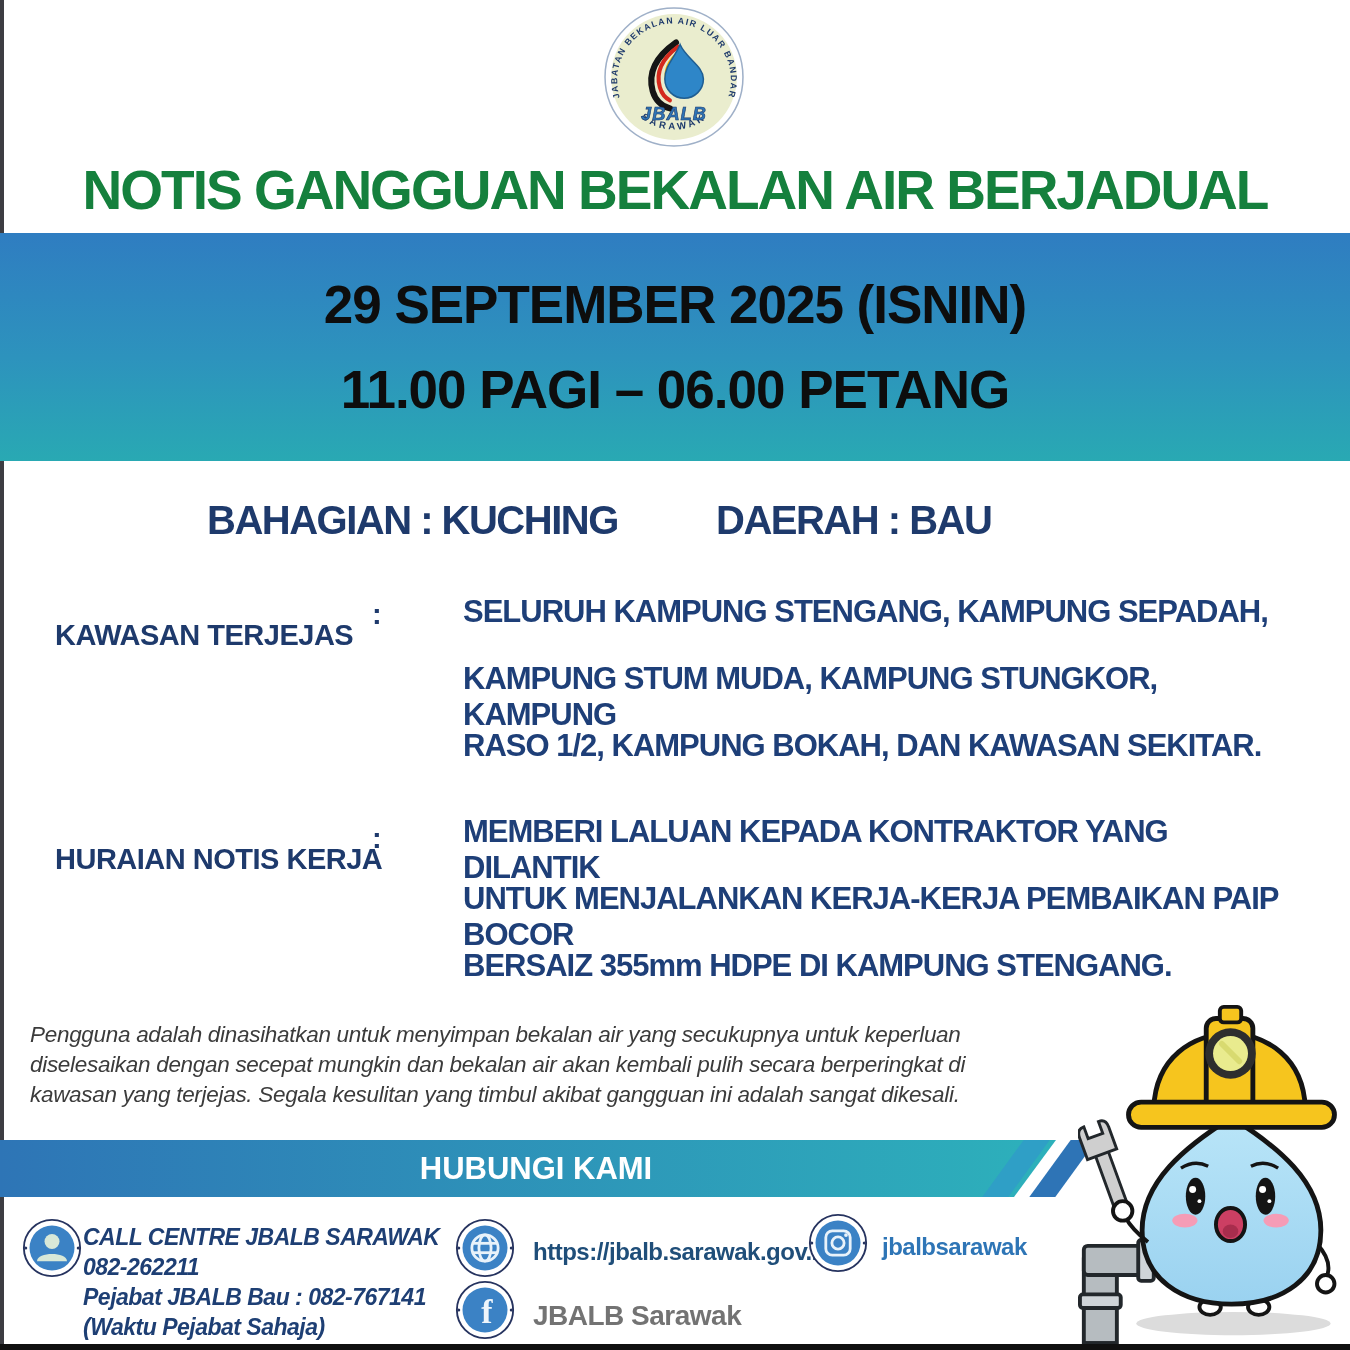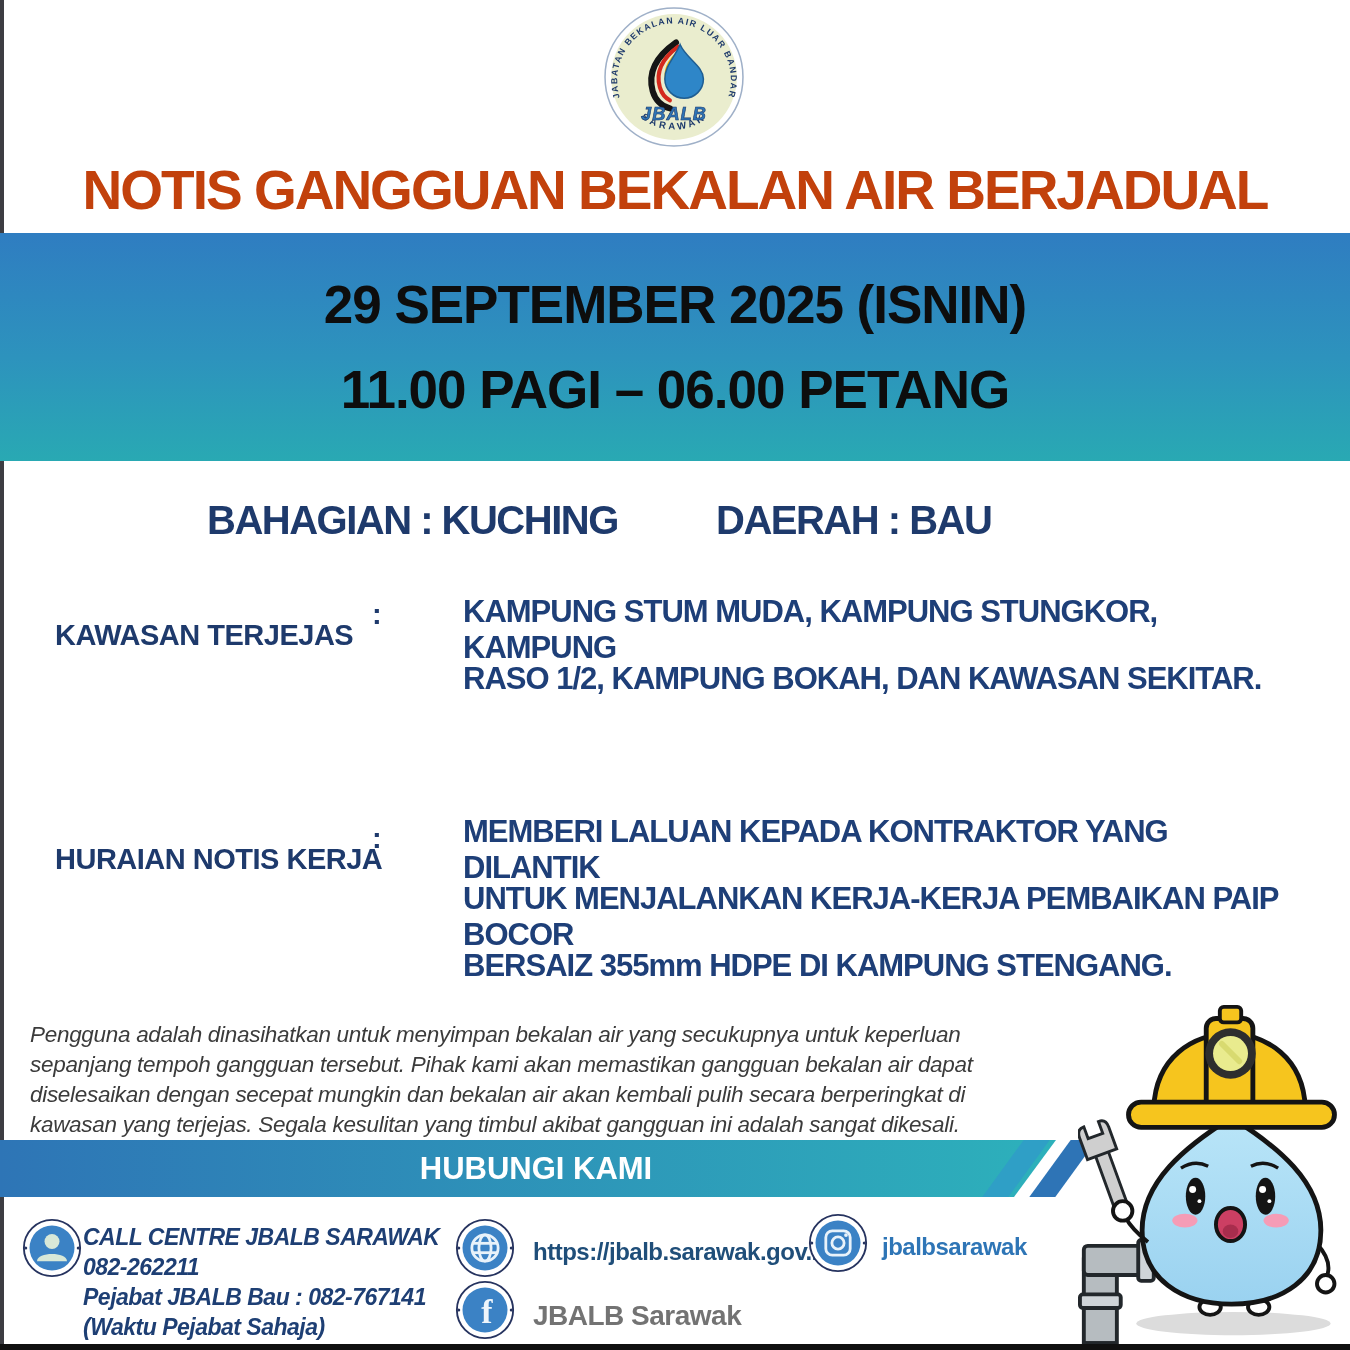--- a/index.html
+++ b/index.html
@@ -7,21 +7,21 @@
     position:relative;width:1350px;height:1350px;background:#ffffff;
     overflow:hidden;font-family:"Liberation Sans",sans-serif;
   }
   .edge-left{position:absolute;left:0;top:0;width:4px;height:1350px;background:#3d3d42;}
   .edge-bottom{position:absolute;left:0;bottom:0;width:1350px;height:6px;background:#101010;}
 
   .logo{position:absolute;left:603px;top:6px;width:142px;height:142px;}
 
   .title{
     position:absolute;left:0;top:158px;width:1350px;text-align:center;
-    font-size:55px;font-weight:bold;letter-spacing:-2px;color:#c2410c;
+    font-size:55px;font-weight:bold;letter-spacing:-2px;color:#15803d;
   }
 
   .band{
     position:absolute;left:0;top:233px;width:1350px;height:228px;
     background:linear-gradient(180deg,#2f7dc1 0%,#2d93bd 55%,#29a9b3 100%);
     display:flex;flex-direction:column;justify-content:center;align-items:center;gap:24px;
   }
   .band-line{font-size:53px;font-weight:bold;letter-spacing:-1px;color:#0d0d0d;}
 
   .loc{position:absolute;font-size:40px;font-weight:bold;letter-spacing:-1.5px;color:#1e3a6c;text-align:center;}
@@ -97,35 +97,35 @@
     <div class="band-line">29 SEPTEMBER 2025 (ISNIN)</div>
     <div class="band-line">11.00 PAGI – 06.00 PETANG</div>
   </div>
 
   <div class="loc bahagian">BAHAGIAN : KUCHING</div>
   <div class="loc daerah">DAERAH : BAU</div>
 
   <div class="sec-label" style="top:598px;">KAWASAN TERJEJAS</div>
   <div class="sec-colon" style="top:598px;">:</div>
   <div class="sec-lines" style="top:594px;">
+    <div>SELURUH KAMPUNG STENGANG, KAMPUNG SEPADAH,</div>
     <div>KAMPUNG STUM MUDA, KAMPUNG STUNGKOR, KAMPUNG</div>
     <div>RASO 1/2, KAMPUNG BOKAH, DAN KAWASAN SEKITAR.</div>
   </div>
 
   <div class="sec-label" style="top:822px;">HURAIAN NOTIS KERJA</div>
   <div class="sec-colon" style="top:822px;">:</div>
   <div class="sec-lines" style="top:814px;">
     <div>MEMBERI LALUAN KEPADA KONTRAKTOR YANG DILANTIK</div>
     <div>UNTUK MENJALANKAN KERJA-KERJA PEMBAIKAN PAIP BOCOR</div>
     <div>BERSAIZ 355mm HDPE DI KAMPUNG STENGANG.</div>
   </div>
 
   <div class="advisory">
     <div>Pengguna adalah dinasihatkan untuk menyimpan bekalan air yang secukupnya untuk keperluan</div>
-    <div>sepanjang tempoh gangguan tersebut. Pihak kami akan memastikan gangguan bekalan air dapat</div>
     <div>diselesaikan dengan secepat mungkin dan bekalan air akan kembali pulih secara berperingkat di</div>
     <div>kawasan yang terjejas. Segala kesulitan yang timbul akibat gangguan ini adalah sangat dikesali.</div>
   </div>
 
   <div class="contact-bar">
     <span>HUBUNGI KAMI</span>
   </div>
   <div class="stripe s1"></div>
   <div class="stripe s2"></div>
 

